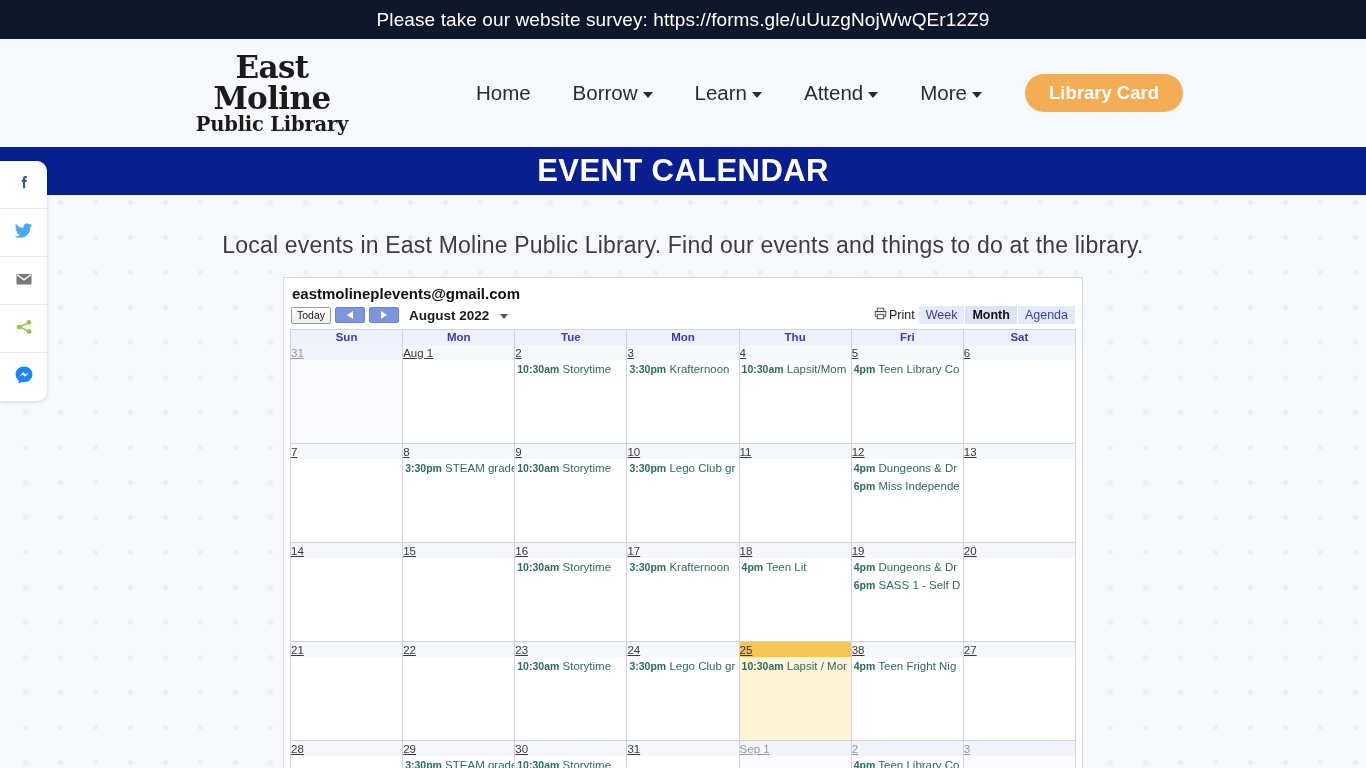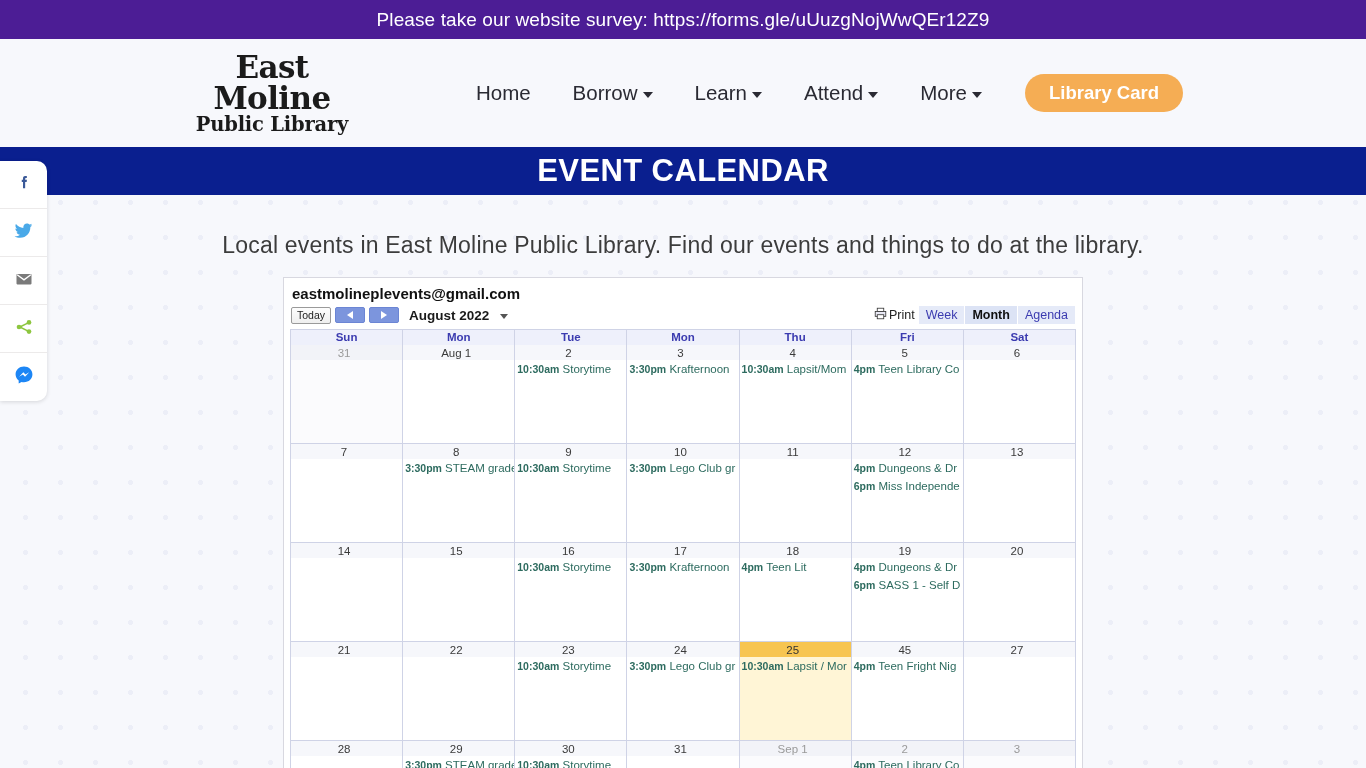--- a/index.html
+++ b/index.html
@@ -12,21 +12,21 @@
   body {
     background-color: #f7f8fc;
     background-image: radial-gradient(circle, #eceef7 2.4px, transparent 2.6px);
     background-size: 35px 35px;
     background-position: 8px 10px;
   }
 
   
   .survey-bar {
     height: 39px;
-    background: #4c1d95;
+    background: #0f172a;
     color: #ffffff;
     display: flex;
     align-items: center;
     justify-content: center;
     font-size: 19px;
     letter-spacing: .1px;
     position: relative;
     z-index: 5;
   }
 
@@ -274,27 +274,28 @@
     min-width: 0;
     height: 98px;
     border-right: 1px solid #cfd3e6;
     background: #ffffff;
     position: relative;
     overflow: hidden;
   }
   .day-cell.other { background: #fbfbfd; }
   .day-cell.today { background: #fff5d6; }
   .day-num {
-    text-align: center;
+    text-align: left;
     font-size: 11.5px;
     color: #3a3a3a;
     padding: 1px 5px 0 0;
     background: #f6f7fb;
     height: 15px;
     line-height: 14px;
+    text-decoration: underline;
   }
   .day-cell.other .day-num { color: #9a9a9a; background: #f2f3f8; }
   .day-cell.today .day-num { background: #f7c551; color: #333; font-weight: normal; }
   .evt {
     font-size: 11.5px;
     color: #2d6b5f;
     white-space: nowrap;
     overflow: hidden;
     padding: 1px 0 0 2px;
     line-height: 17px;
@@ -532,21 +533,21 @@
           </div>
           <div class="day-cell">
             <div class="day-num">24</div>
             <div class="evt"><b>3:30pm</b> <span>Lego Club gr</span></div>
           </div>
           <div class="day-cell today">
             <div class="day-num">25</div>
             <div class="evt"><b>10:30am</b> <span>Lapsit / Mor</span></div>
           </div>
           <div class="day-cell">
-            <div class="day-num">45</div>
+            <div class="day-num">38</div>
             <div class="evt"><b>4pm</b> <span>Teen Fright Nig</span></div>
           </div>
           <div class="day-cell">
             <div class="day-num">27</div>
           </div>
         </div>
         <div class="week-row last">
           <div class="day-cell">
             <div class="day-num">28</div>
           </div>

